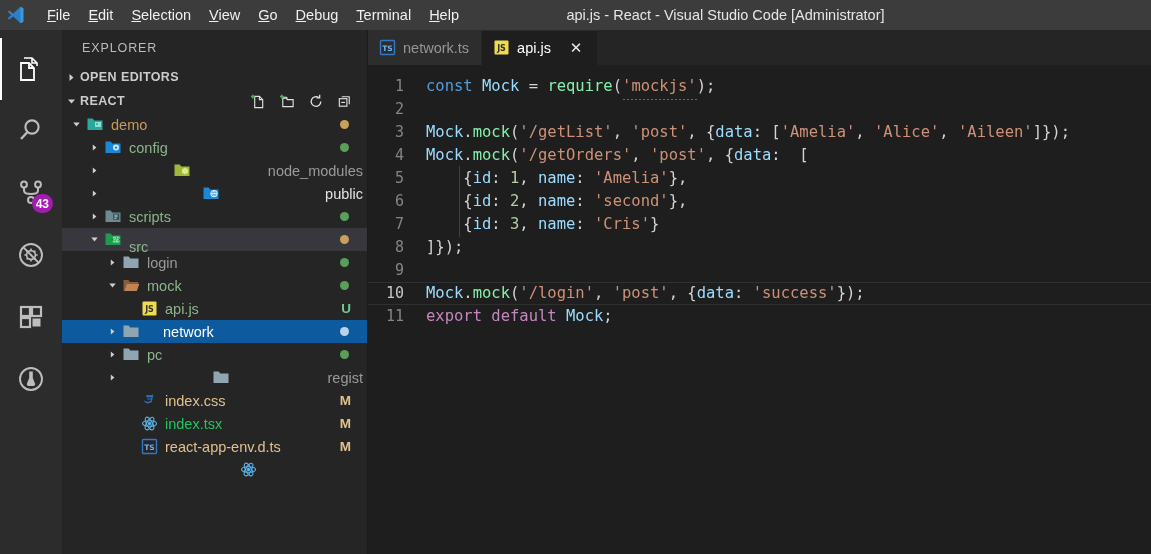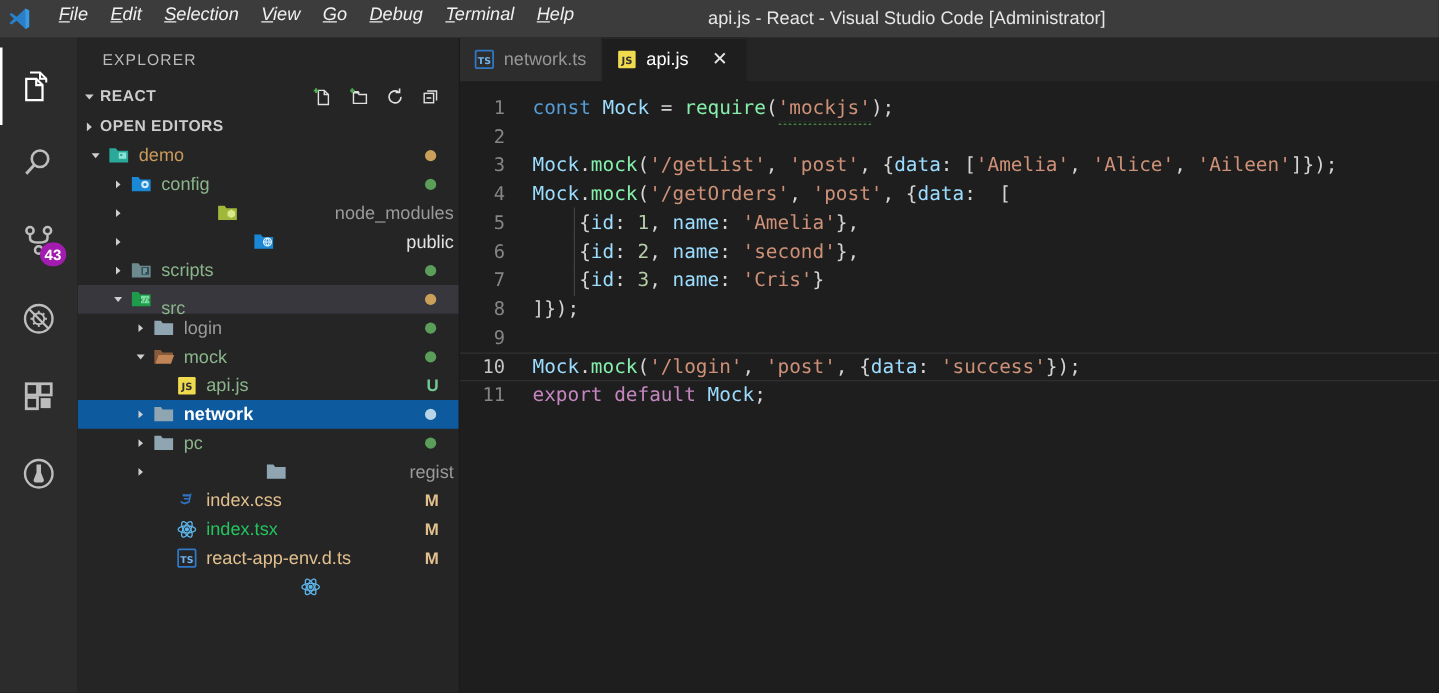--- a/index.html
+++ b/index.html
@@ -27,24 +27,23 @@
     position: relative;
     color: #cccccc;
   }
   .vscode-logo {
     width: 30px; height: 30px;
     display: flex; align-items: center; justify-content: center;
     flex: 0 0 30px;
   }
   .vscode-logo svg { display: block; }
   .menu {
-    display: flex; 
+    display: flex; align-items: center;
     height: 30px;
     margin-left: 8px;
-    font-style: italic;
   }
   .menu-item {
     font-size: 14.5px;
     color: #f0f0f0;
     padding: 4px 9px;
     white-space: nowrap;
     cursor: default;
   }
   .menu-item .acc { text-decoration: underline; }
   .window-title {
@@ -148,21 +147,21 @@
     font-size: 14.5px;
     color: #cccccc;
     white-space: nowrap;
     cursor: pointer;
     position: relative;
     padding-right: 4px;
     box-sizing: border-box;
     justify-content: space-between;
   }
   .row.selected { background: #0d5a9e; }
-  .row.selected .row-label { color: #ffffff; font-weight: bold; }
+  .row.selected .row-label { color: #ffffff; font-weight: normal; margin-left: 16px; }
   .row.focusline { background: #37373d; }
   .row-arrow {
     width: 17px; min-width: 17px;
     display: flex; align-items: center; justify-content: center;
     color: #cfcfcf;
   }
   .row-arrow svg { display: block; }
   .row-icon {
     width: 20px; min-width: 20px;
     display: flex; align-items: center; justify-content: center;
@@ -392,20 +391,29 @@
           </span>
         </div>
       </div>
 
     <div class="sidebar">
       <div class="sidebar-title">EXPLORER</div>
 
       <div class="section-header">
         <span class="twisty">
           <svg width="11" height="11" viewBox="0 0 11 11">
+              <path d="M3.5 2 7.5 5.5 3.5 9z" fill="#cccccc"></path>
+            </svg>
+        </span>
+        <span>OPEN EDITORS</span>
+      </div>
+
+      <div class="section-header">
+        <span class="twisty">
+          <svg width="11" height="11" viewBox="0 0 11 11">
               <path d="M2 3.5h7L5.5 7.5z" fill="#cccccc"></path>
             </svg>
         </span>
         <span>REACT</span>
         <span class="section-actions">
           <span class="ico">
             <svg width="17" height="17" viewBox="0 0 17 17">
               <path d="M5 3h5l3.5 3.5V15H5z" fill="none" stroke="#e0e0e0" stroke-width="1.2"></path>
               <path d="M10 3v3.5h3.5" fill="none" stroke="#e0e0e0" stroke-width="1.2"></path>
               <path d="M3 1.2v4M1 3.2h4" stroke="#4caf50" stroke-width="1.6"></path>
@@ -425,29 +433,20 @@
             </svg>
           </span>
           <span class="ico">
             <svg width="17" height="17" viewBox="0 0 17 17">
               <rect x="2.5" y="5.5" width="8" height="8" fill="none" stroke="#e0e0e0" stroke-width="1.2"></rect>
               <path d="M5 3.5h8v8" fill="none" stroke="#e0e0e0" stroke-width="1.2"></path>
               <path d="M4.5 9.5h4" stroke="#e0e0e0" stroke-width="1.2"></path>
             </svg>
           </span>
         </span>
-      </div>
-
-      <div class="section-header">
-        <span class="twisty">
-          <svg width="11" height="11" viewBox="0 0 11 11">
-              <path d="M3.5 2 7.5 5.5 3.5 9z" fill="#cccccc"></path>
-            </svg>
-        </span>
-        <span>OPEN EDITORS</span>
       </div>
 
       <div class="tree" id="file-tree">
           <div class="row" style="padding-left: 6px;">
             <span class="row-arrow">
               <svg width="11" height="11" viewBox="0 0 11 11">
                 <path d="M2.3 3.6h6.4L5.5 7.6z" fill="#cfcfcf"></path>
               </svg>
             </span>
             <span class="row-icon">

